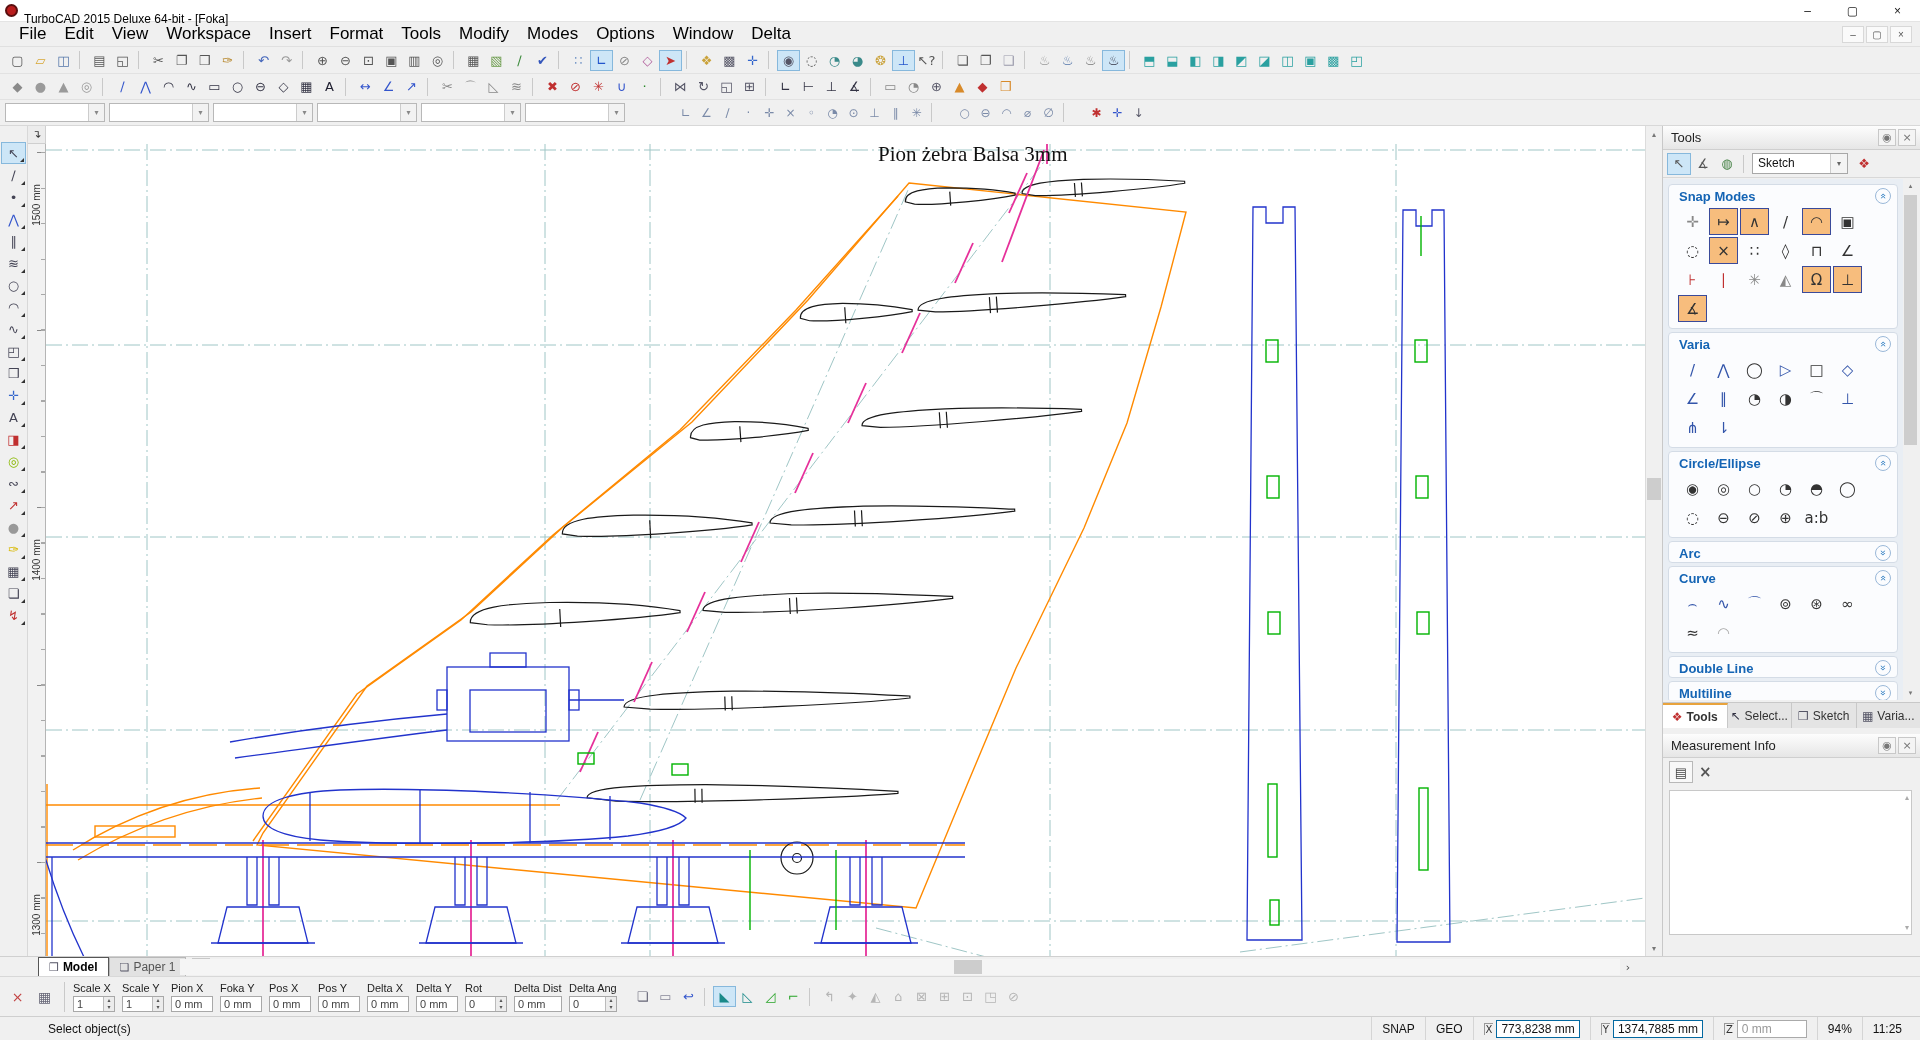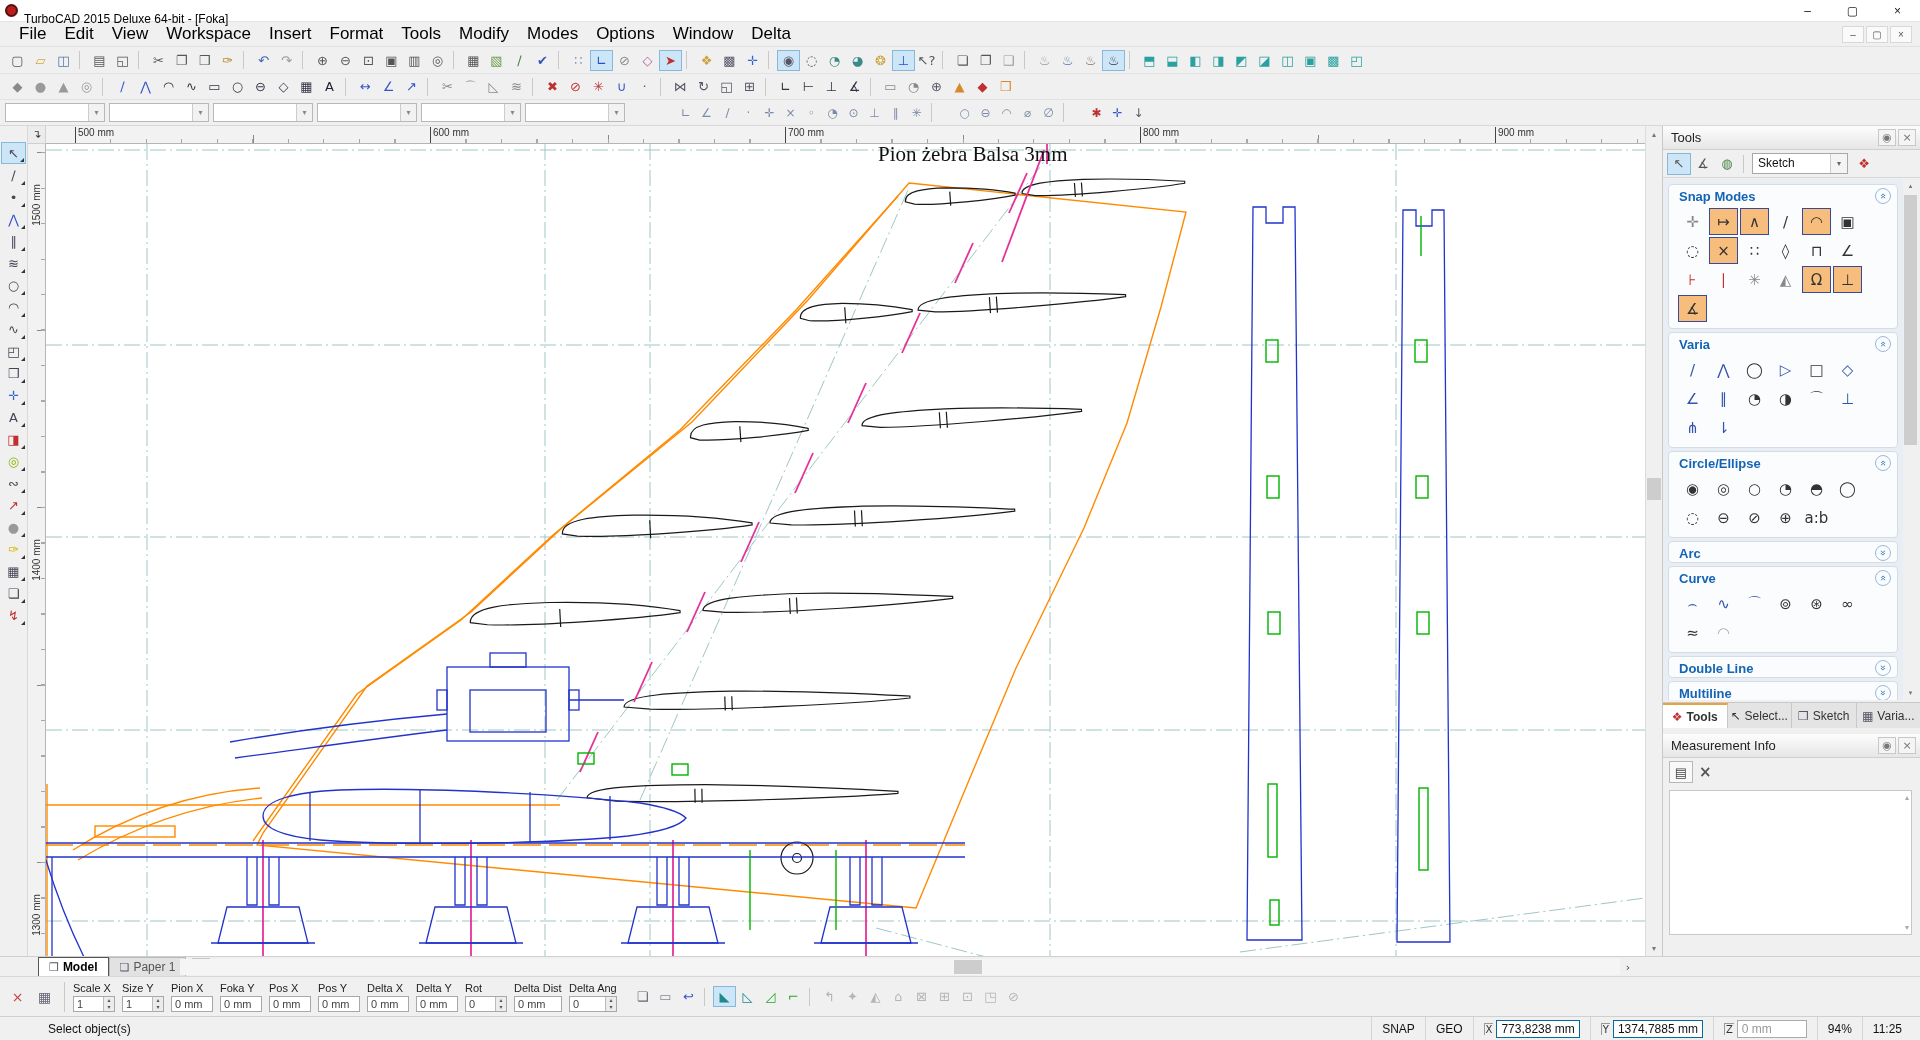--- a/index.html
+++ b/index.html
@@ -359,28 +359,20 @@
       <span class="ltool fly">∾</span>
       <span class="ltool fly" style="color: rgb(192, 48, 48);">↗</span>
       <span class="ltool fly" style="color: rgb(153, 153, 153);">●</span>
       <span class="ltool fly" style="color: rgb(216, 184, 0);">✑</span>
       <span class="ltool fly">▦</span>
       <span class="ltool fly">❏</span>
       <span class="ltool fly" style="color: rgb(192, 48, 48);">↯</span>
     </div>
 
   <div class="corner glyph">↴</div>
-  <div class="topruler">
-
-  <span>500 mm</span>
-      <span>600 mm</span>
-      <span>700 mm</span>
-      <span>800 mm</span>
-      <span>900 mm</span>
-    </div>
   <div class="leftruler">
 
   <span>1500 mm</span>
       <span>1400 mm</span>
       <span>1300 mm</span>
     </div>
 
   <div class="canvas">
     <svg width="1599" height="812" viewBox="46 144 1599 812" xmlns="http://www.w3.org/2000/svg">
 
@@ -727,21 +719,21 @@
   <span class="icon" style="color: rgb(194, 66, 66);">×</span>
       <span class="icon" style="color: rgb(102, 102, 119);">▦</span>
     </div>
   <div class="fields">
 
   <div class="field">
         <div class="flabel">Scale X</div>
         <div class="fbox spin">1</div>
       </div>
       <div class="field">
-        <div class="flabel">Size Y</div>
+        <div class="flabel">Scale Y</div>
         <div class="fbox spin">1</div>
       </div>
       <div class="field">
         <div class="flabel">Pion X</div>
         <div class="fbox">0 mm</div>
       </div>
       <div class="field">
         <div class="flabel">Foka Y</div>
         <div class="fbox">0 mm</div>
       </div>

